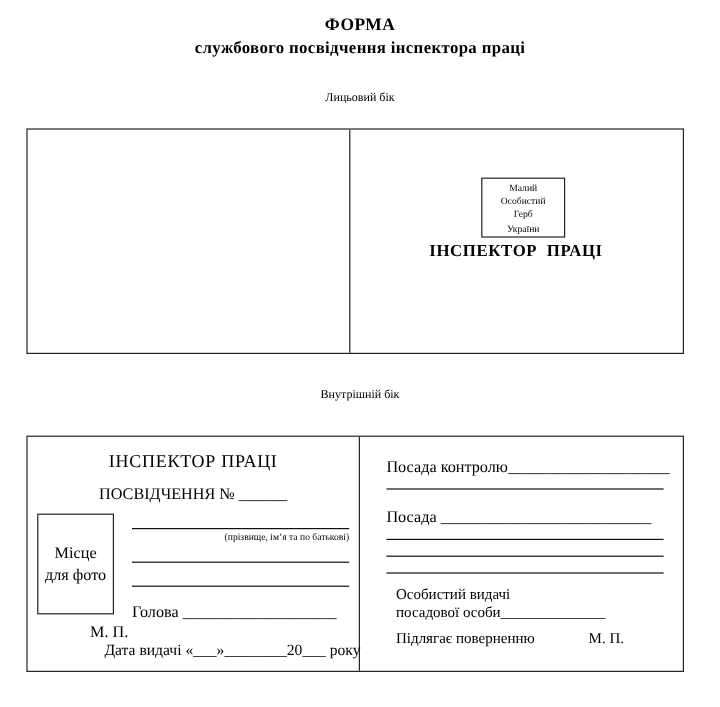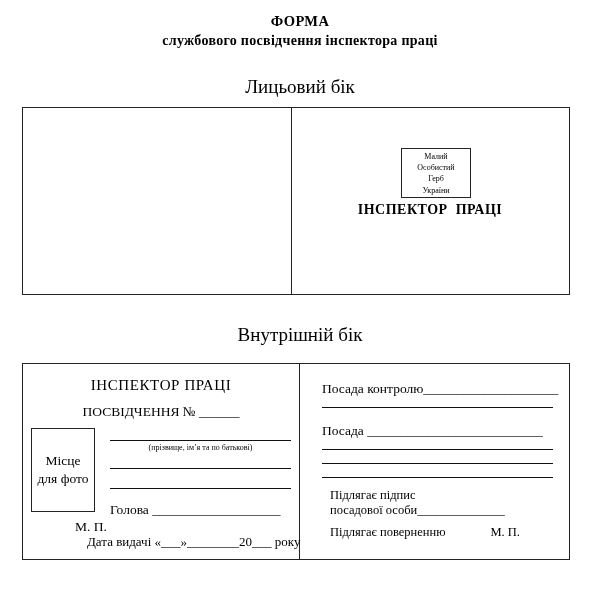--- a/index.html
+++ b/index.html
@@ -9,21 +9,21 @@
     height: 589px;
     background: #ffffff;
     color: #000000;
     font-family: "Liberation Serif", "DejaVu Serif", serif;
     overflow: hidden;
   }
   .abs { position: absolute; }
   .centered { left: 0; width: 600px; text-align: center; }
   .title { top: 13px; font-size: 14.5px; font-weight: bold; letter-spacing: 0.4px; }
   .subtitle { top: 33px; font-size: 14px; font-weight: bold; letter-spacing: 0.3px; }
-  .side-label { font-size: 19px; }
+  .side-label { font-size: 10px; }
   .front-label { top: 76px; }
   .inner-label { top: 324px; }
 
   .card {
     position: absolute;
     left: 22px;
     width: 548px;
     border: 1px solid #242424;
     box-sizing: border-box;
     background: #ffffff;
@@ -91,21 +91,21 @@
     padding: 2px;
   }
   .rule {
     position: absolute;
     height: 0;
     border-bottom: 1px solid #111111;
   }
   .name-caption {
     position: absolute;
     left: 87px; top: 79px; width: 181px;
-    text-align: center;
+    text-align: right;
     font-size: 8px;
   }
   .head-line { position: absolute; left: 87px; top: 138px; font-size: 13.5px; }
   .seal-left { position: absolute; left: 52px; top: 155px; font-size: 13.5px; }
   .date-line { position: absolute; left: 64px; top: 170px; font-size: 13px; }
 
   
   .organ-line { position: absolute; left: 299px; top: 17px; font-size: 13.5px; }
   .posada-line { position: absolute; left: 299px; top: 59px; font-size: 13.5px; }
   .sig1 { position: absolute; left: 307px; top: 124px; font-size: 12.5px; }
@@ -154,21 +154,21 @@
     <div class="head-line">Голова ___________________</div>
     <div class="seal-left">М. П.</div>
     <div class="date-line">Дата видачі «___»________20___ року</div>
 
     <div class="organ-line">Посада контролю____________________</div>
     <div class="rule" style="left:299px; top:43px; width:231px;"></div>
     <div class="posada-line">Посада __________________________</div>
     <div class="rule" style="left:299px; top:85px; width:231px;"></div>
     <div class="rule" style="left:299px; top:99px; width:231px;"></div>
     <div class="rule" style="left:299px; top:113px; width:231px;"></div>
-    <div class="sig1">Підлягає підпис</div>
+    <div class="sig1">Особистий видачі</div>
     <div class="sig2">посадової особи______________</div>
     <div class="return-row">
       <span>Підлягає поверненню</span>
       <span>М. П.</span>
     </div>
   </div>
 
 </div>
 
 </body></html>

